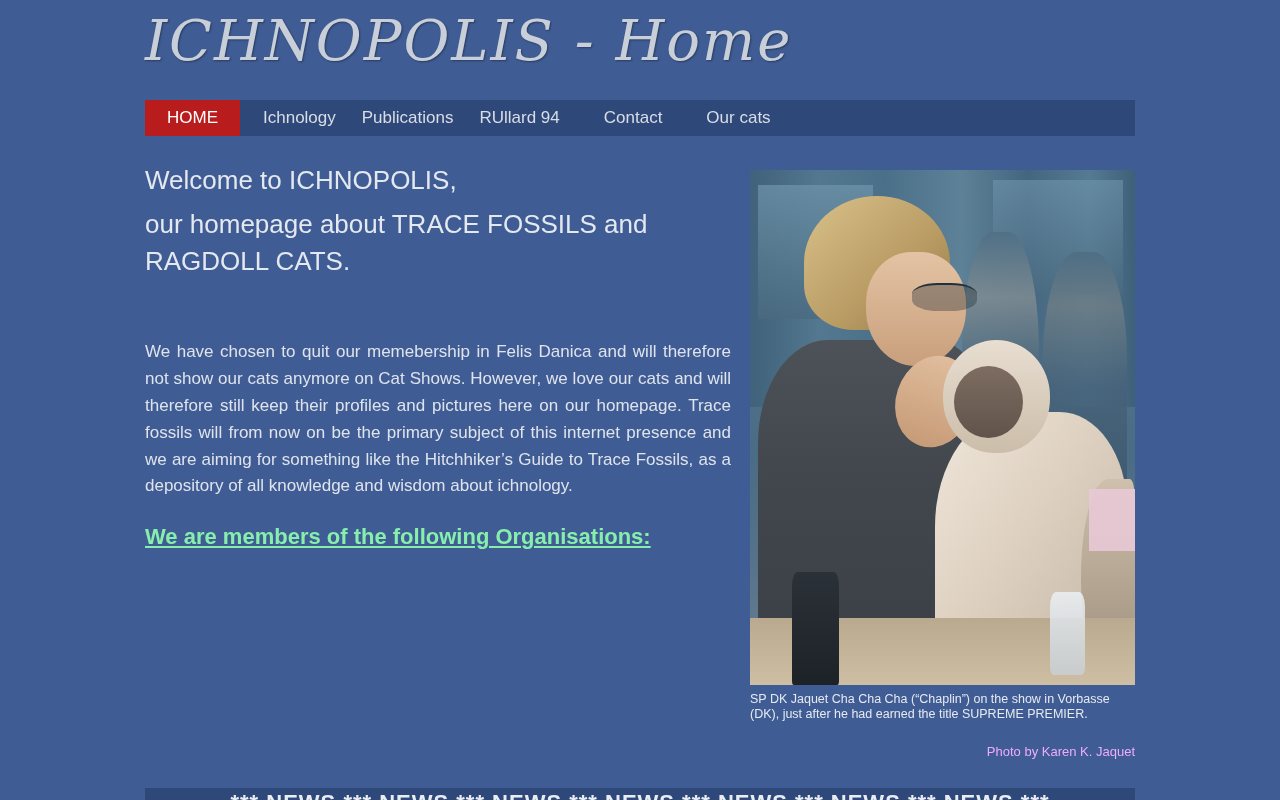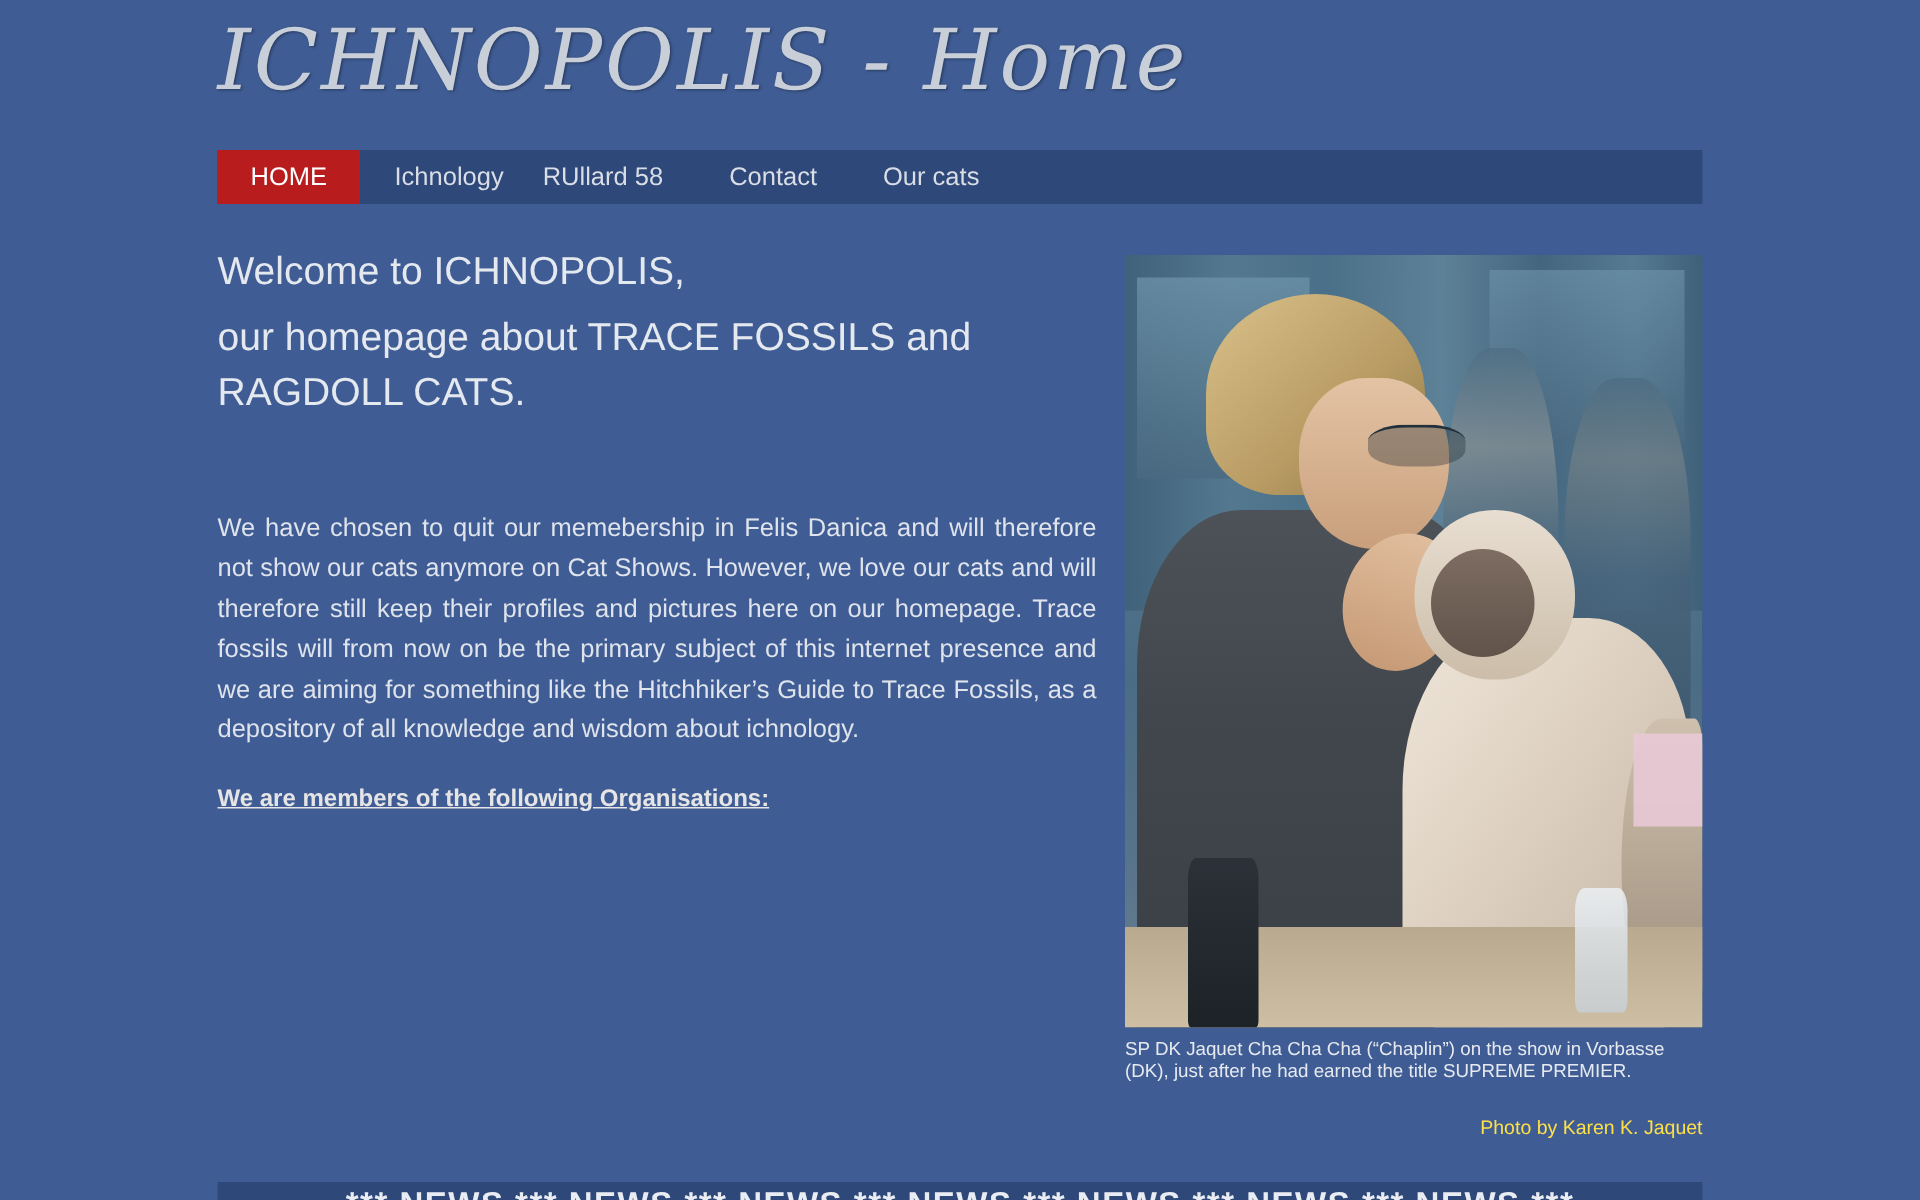--- a/index.html
+++ b/index.html
@@ -80,22 +80,22 @@
   .body-text {
     margin-top: 58px;
     color: #dfe4ec;
     font-size: 17px;
     line-height: 1.58;
     text-align: justify;
     width: 586px;
   }
   .members-head {
     margin-top: 24px;
-    color: #e5e5e5;
-    font-size: 16px;
+    color: #86efac;
+    font-size: 22px;
     font-weight: bold;
     text-decoration: underline;
   }
   ul.links {
     margin: 14px 0 0 0;
     padding-left: 40px;
     color: #dfe4ec;
   }
   ul.links li {
     margin-bottom: 2px;
@@ -246,21 +246,21 @@
   }
   .caption {
     margin-top: 7px;
     color: #e6eaf0;
     font-size: 12.5px;
     line-height: 1.18;
     width: 385px;
   }
   .photo-credit {
     margin-top: 22px;
-    color: #fde047;
+    color: #f0abfc;
     font-size: 13px;
     text-align: right;
     width: 385px;
   }
   
   .news-bar {
     position: absolute;
     left: 145px;
     top: 788px;
     width: 990px;
@@ -281,21 +281,22 @@
 </head>
 <body>
 
 <div class="page">
 
   <div class="site-title">ICHNOPOLIS - Home</div>
 
   <div class="navbar">
     <div class="nav-item active">HOME</div>
     <div class="nav-item sp-left">Ichnology</div>
-    <div class="nav-item">RUllard 58</div>
+    <div class="nav-item">Publications</div>
+    <div class="nav-item">RUllard 94</div>
     <div class="nav-item sp-wide">Contact</div>
     <div class="nav-item sp-wide">Our cats</div>
   </div>
 
   <div class="content">
     <h1 class="welcome">Welcome to ICHNOPOLIS,</h1>
     <h1 class="welcome second">our homepage about TRACE FOSSILS and RAGDOLL CATS.</h1>
 
     <p class="body-text">We have chosen to quit our memebership in Felis Danica and will therefore not show our cats anymore on Cat Shows. However, we love our cats and will therefore still keep their profiles and pictures here on our homepage. Trace fossils will from now on be the primary subject of this internet presence and we are aiming for something like the Hitchhiker’s Guide to Trace Fossils, as a depository of all knowledge and wisdom about ichnology.</p>
 

